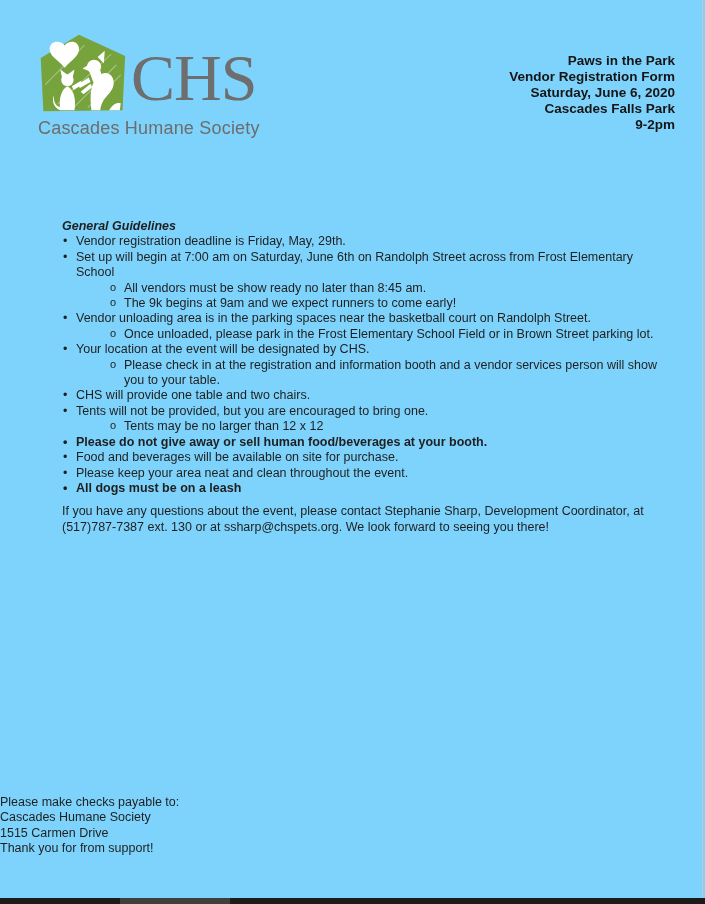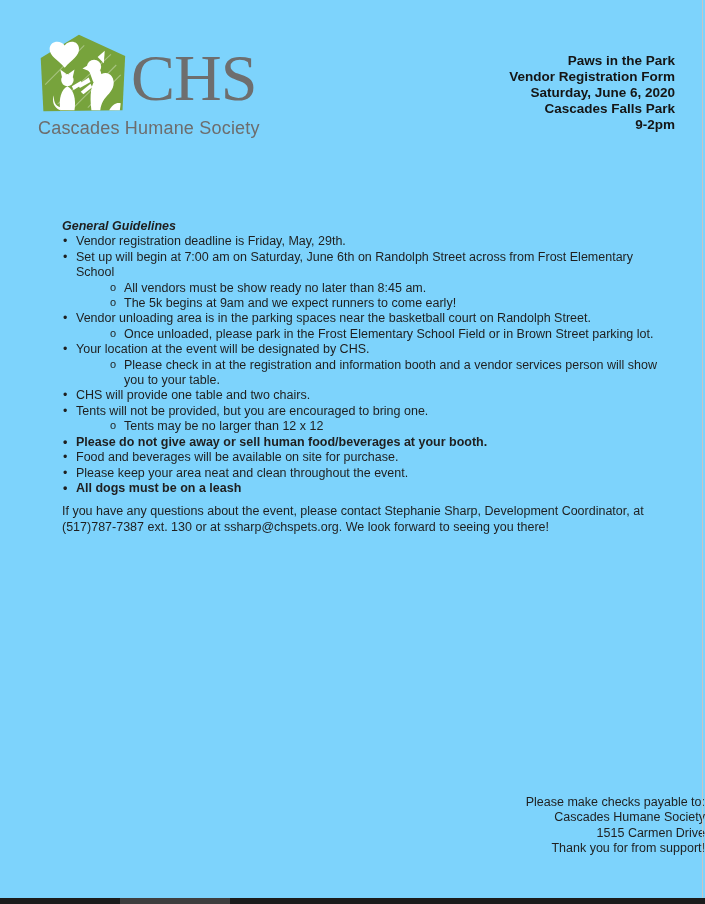--- a/index.html
+++ b/index.html
@@ -103,21 +103,21 @@
     margin-top: 8px;
     width: 600px;
   }
 
   
   .footer {
     position: absolute;
     top: 795px;
     left: 0;
     width: 705px;
-    text-align: right;
+    text-align: left;
     font-size: 12.5px;
     line-height: 15.4px;
   }
 </style>
 </head>
 <body>
 
 <div class="page">
 
   <div class="logo">
@@ -163,21 +163,21 @@
     <div>Cascades Falls Park</div>
     <div>9-2pm</div>
   </div>
 
   <div class="content">
     <div class="section-heading">General Guidelines</div>
 
     <div class="li l1"><span class="m">•</span><span>Vendor registration deadline is Friday, May, 29th.</span></div>
     <div class="li l1"><span class="m">•</span><span>Set up will begin at 7:00 am on Saturday, June 6th on Randolph Street across from Frost Elementary School</span></div>
     <div class="li l2"><span class="m">o</span><span>All vendors must be show ready no later than 8:45 am.</span></div>
-    <div class="li l2"><span class="m">o</span><span>The 5k begins at 9am and we expect runners to come early!</span></div>
+    <div class="li l2"><span class="m">o</span><span>The 9k begins at 9am and we expect runners to come early!</span></div>
     <div class="li l1"><span class="m">•</span><span>Vendor unloading area is in the parking spaces near the basketball court on Randolph Street.</span></div>
     <div class="li l2"><span class="m">o</span><span>Once unloaded, please park in the Frost Elementary School Field or in Brown Street parking lot.</span></div>
     <div class="li l1"><span class="m">•</span><span>Your location at the event will be designated by CHS.</span></div>
     <div class="li l2"><span class="m">o</span><span>Please check in at the registration and information booth and a vendor services person will show you to your table.</span></div>
     <div class="li l1"><span class="m">•</span><span>CHS will provide one table and two chairs.</span></div>
     <div class="li l1"><span class="m">•</span><span>Tents will not be provided, but you are encouraged to bring one.</span></div>
     <div class="li l2"><span class="m">o</span><span>Tents may be no larger than 12 x 12</span></div>
     <div class="li l1 b"><span class="m">•</span><span>Please do not give away or sell human food/beverages at your booth.</span></div>
     <div class="li l1"><span class="m">•</span><span>Food and beverages will be available on site for purchase.</span></div>
     <div class="li l1"><span class="m">•</span><span>Please keep your area neat and clean throughout the event.</span></div>

